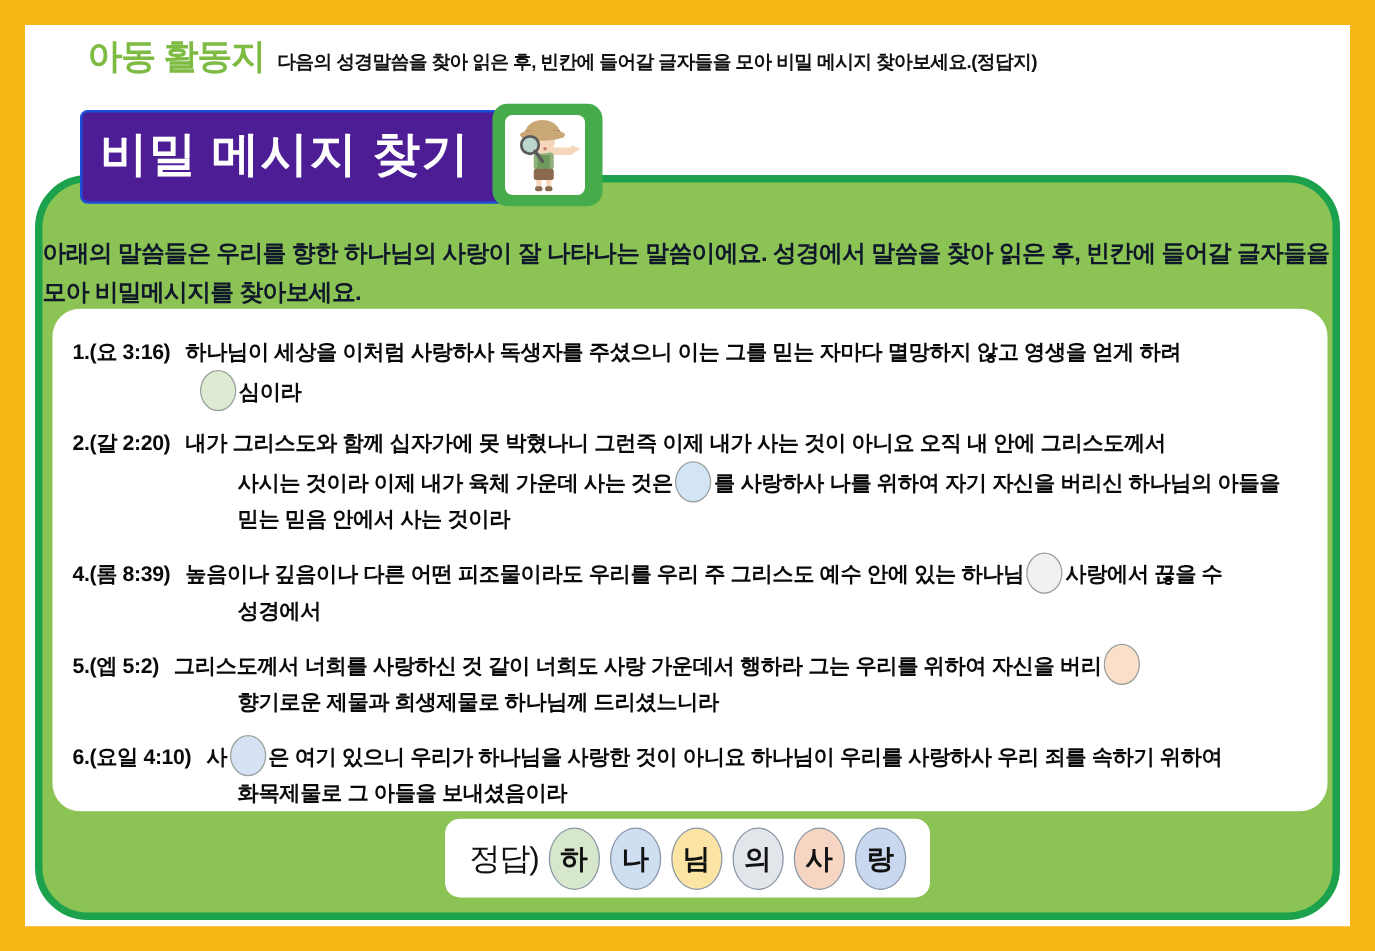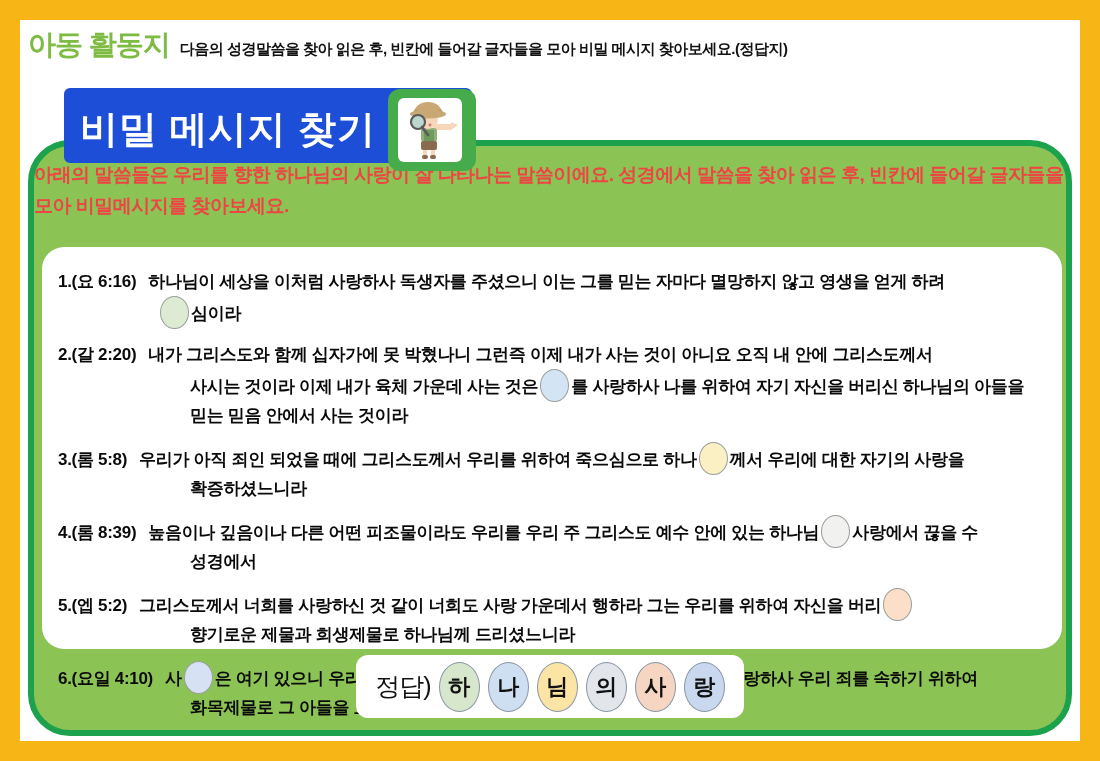--- a/index.html
+++ b/index.html
@@ -3,45 +3,45 @@
 <meta charset="utf-8">
 <style>
   html,body{margin:0;padding:0;}
   body{font-family:"Liberation Sans","DejaVu Sans",sans-serif;}
   .page{position:relative;width:1100px;height:761px;box-sizing:border-box;
         background:#ffffff;border:20px solid #F8B616;overflow:hidden;}
 
   
   .header{position:absolute;left:8px;top:6px;display:flex;align-items:baseline;
           gap:10px;white-space:nowrap;}
-  .badge{font-size:28px;font-weight:bold;color:#7DBB42;letter-spacing:-1px;}
+  .badge{font-size:28px;font-weight:bold;color:#7DBB42;letter-spacing:-1px;margin-left:42px;}
   .header-instruction{font-size:15px;font-weight:bold;color:#111;letter-spacing:-0.5px;}
 
   
   .panel{position:absolute;left:8px;top:120px;width:1044px;height:596px;
          background:#8CC355;border:6px solid #1CA24D;border-radius:42px;
          box-sizing:border-box;}
 
   
   .title-box{position:absolute;left:44px;top:68px;width:408px;height:75px;
-             background:#1d4ed8;border:8px solid #1d4ed8;border-radius:6px;
+             background:#4c1d95;border:2px solid #1d4ed8;border-radius:6px;
              box-sizing:border-box;z-index:3;}
   .title-tab{position:absolute;right:-12px;top:-7px;width:88px;height:82px;
              background:#46AC4B;border-radius:12px;z-index:1;}
   .title-text{position:absolute;left:0;right:80px;top:0;height:67px;
               display:flex;align-items:center;justify-content:center;
               font-size:38px;font-weight:bold;color:#ffffff;letter-spacing:1px;
               white-space:nowrap;z-index:2;}
   .title-tile{position:absolute;right:2px;top:2px;width:64px;height:64px;
               background:#ffffff;border-radius:6px;z-index:2;
               display:flex;align-items:center;justify-content:center;}
 
   
-  .intro{position:absolute;left:14px;top:139px;width:1036px;z-index:2;
-         font-size:19px;font-weight:bold;color:#ef4444;line-height:31px;
+  .intro{position:absolute;left:14px;top:168px;width:1036px;z-index:2;
+         font-size:19px;font-weight:bold;color:#0f172a;line-height:31px;
          letter-spacing:-0.5px;}
 
   
   .verse-box{position:absolute;left:22px;top:227px;width:1020px;height:402px;
              background:#ffffff;border-radius:22px;box-sizing:border-box;
              padding:21px 4px 0 16px;z-index:2;}
   .verse{margin:0 0 12px 0;font-size:17px;font-weight:bold;color:#0a0a0a;
          line-height:28px;letter-spacing:-0.3px;white-space:nowrap;
          padding-left:132px;text-indent:-132px;}
   .verse.v1{padding-left:100px;text-indent:-100px;}
@@ -103,34 +103,30 @@
         <circle cx="29" cy="25" r="1.4" fill="#C97B6B"></circle>
       </svg>
     </div>
   </div>
 
   <div class="intro">아래의 말씀들은 우리를 향한 하나님의 사랑이 잘 나타나는 말씀이에요. 성경에서 말씀을 찾아 읽은 후, 빈칸에 들어갈 글자들을 모아 비밀메시지를 찾아보세요.</div>
 
   <div class="verse-box">
 
     <p class="verse v1">
-      <span class="vref">1.(요 6:16)</span><span>하나님이 세상을 이처럼 사랑하사 독생자를 주셨으니 이는 그를 믿는 자마다 멸망하지 않고 영생을 얻게 하려</span><br>
+      <span class="vref">1.(요 3:16)</span><span>하나님이 세상을 이처럼 사랑하사 독생자를 주셨으니 이는 그를 믿는 자마다 멸망하지 않고 영생을 얻게 하려</span><br>
       <span class="blank" style="background-color: rgb(220, 235, 209);"></span><span>심이라</span>
     </p>
 
     <p class="verse">
       <span class="vref">2.(갈 2:20)</span><span>내가 그리스도와 함께 십자가에 못 박혔나니 그런즉 이제 내가 사는 것이 아니요 오직 내 안에 그리스도께서</span><br>
       <span>사시는 것이라 이제 내가 육체 가운데 사는 것은</span><span class="blank" style="background-color: rgb(211, 228, 245);"></span><span>를 사랑하사 나를 위하여 자기 자신을 버리신 하나님의 아들을</span><br>
       <span>믿는 믿음 안에서 사는 것이라</span>
     </p>
 
-    <p class="verse">
-      <span class="vref">3.(롬 5:8)</span><span>우리가 아직 죄인 되었을 때에 그리스도께서 우리를 위하여 죽으심으로 하나</span><span class="blank" style="background-color: rgb(251, 239, 196);"></span><span>께서 우리에 대한 자기의 사랑을</span><br>
-      <span>확증하셨느니라</span>
-    </p>
 
     <p class="verse">
       <span class="vref">4.(롬 8:39)</span><span>높음이나 깊음이나 다른 어떤 피조물이라도 우리를 우리 주 그리스도 예수 안에 있는 하나님</span><span class="blank" style="background-color: rgb(241, 241, 239);"></span><span>사랑에서 끊을 수</span><br>
       <span>성경에서</span>
     </p>
 
     <p class="verse">
       <span class="vref">5.(엡 5:2)</span><span>그리스도께서 너희를 사랑하신 것 같이 너희도 사랑 가운데서 행하라 그는 우리를 위하여 자신을 버리</span><span class="blank" style="background-color: rgb(251, 223, 201);"></span><br>
       <span>향기로운 제물과 희생제물로 하나님께 드리셨느니라</span>
     </p>

